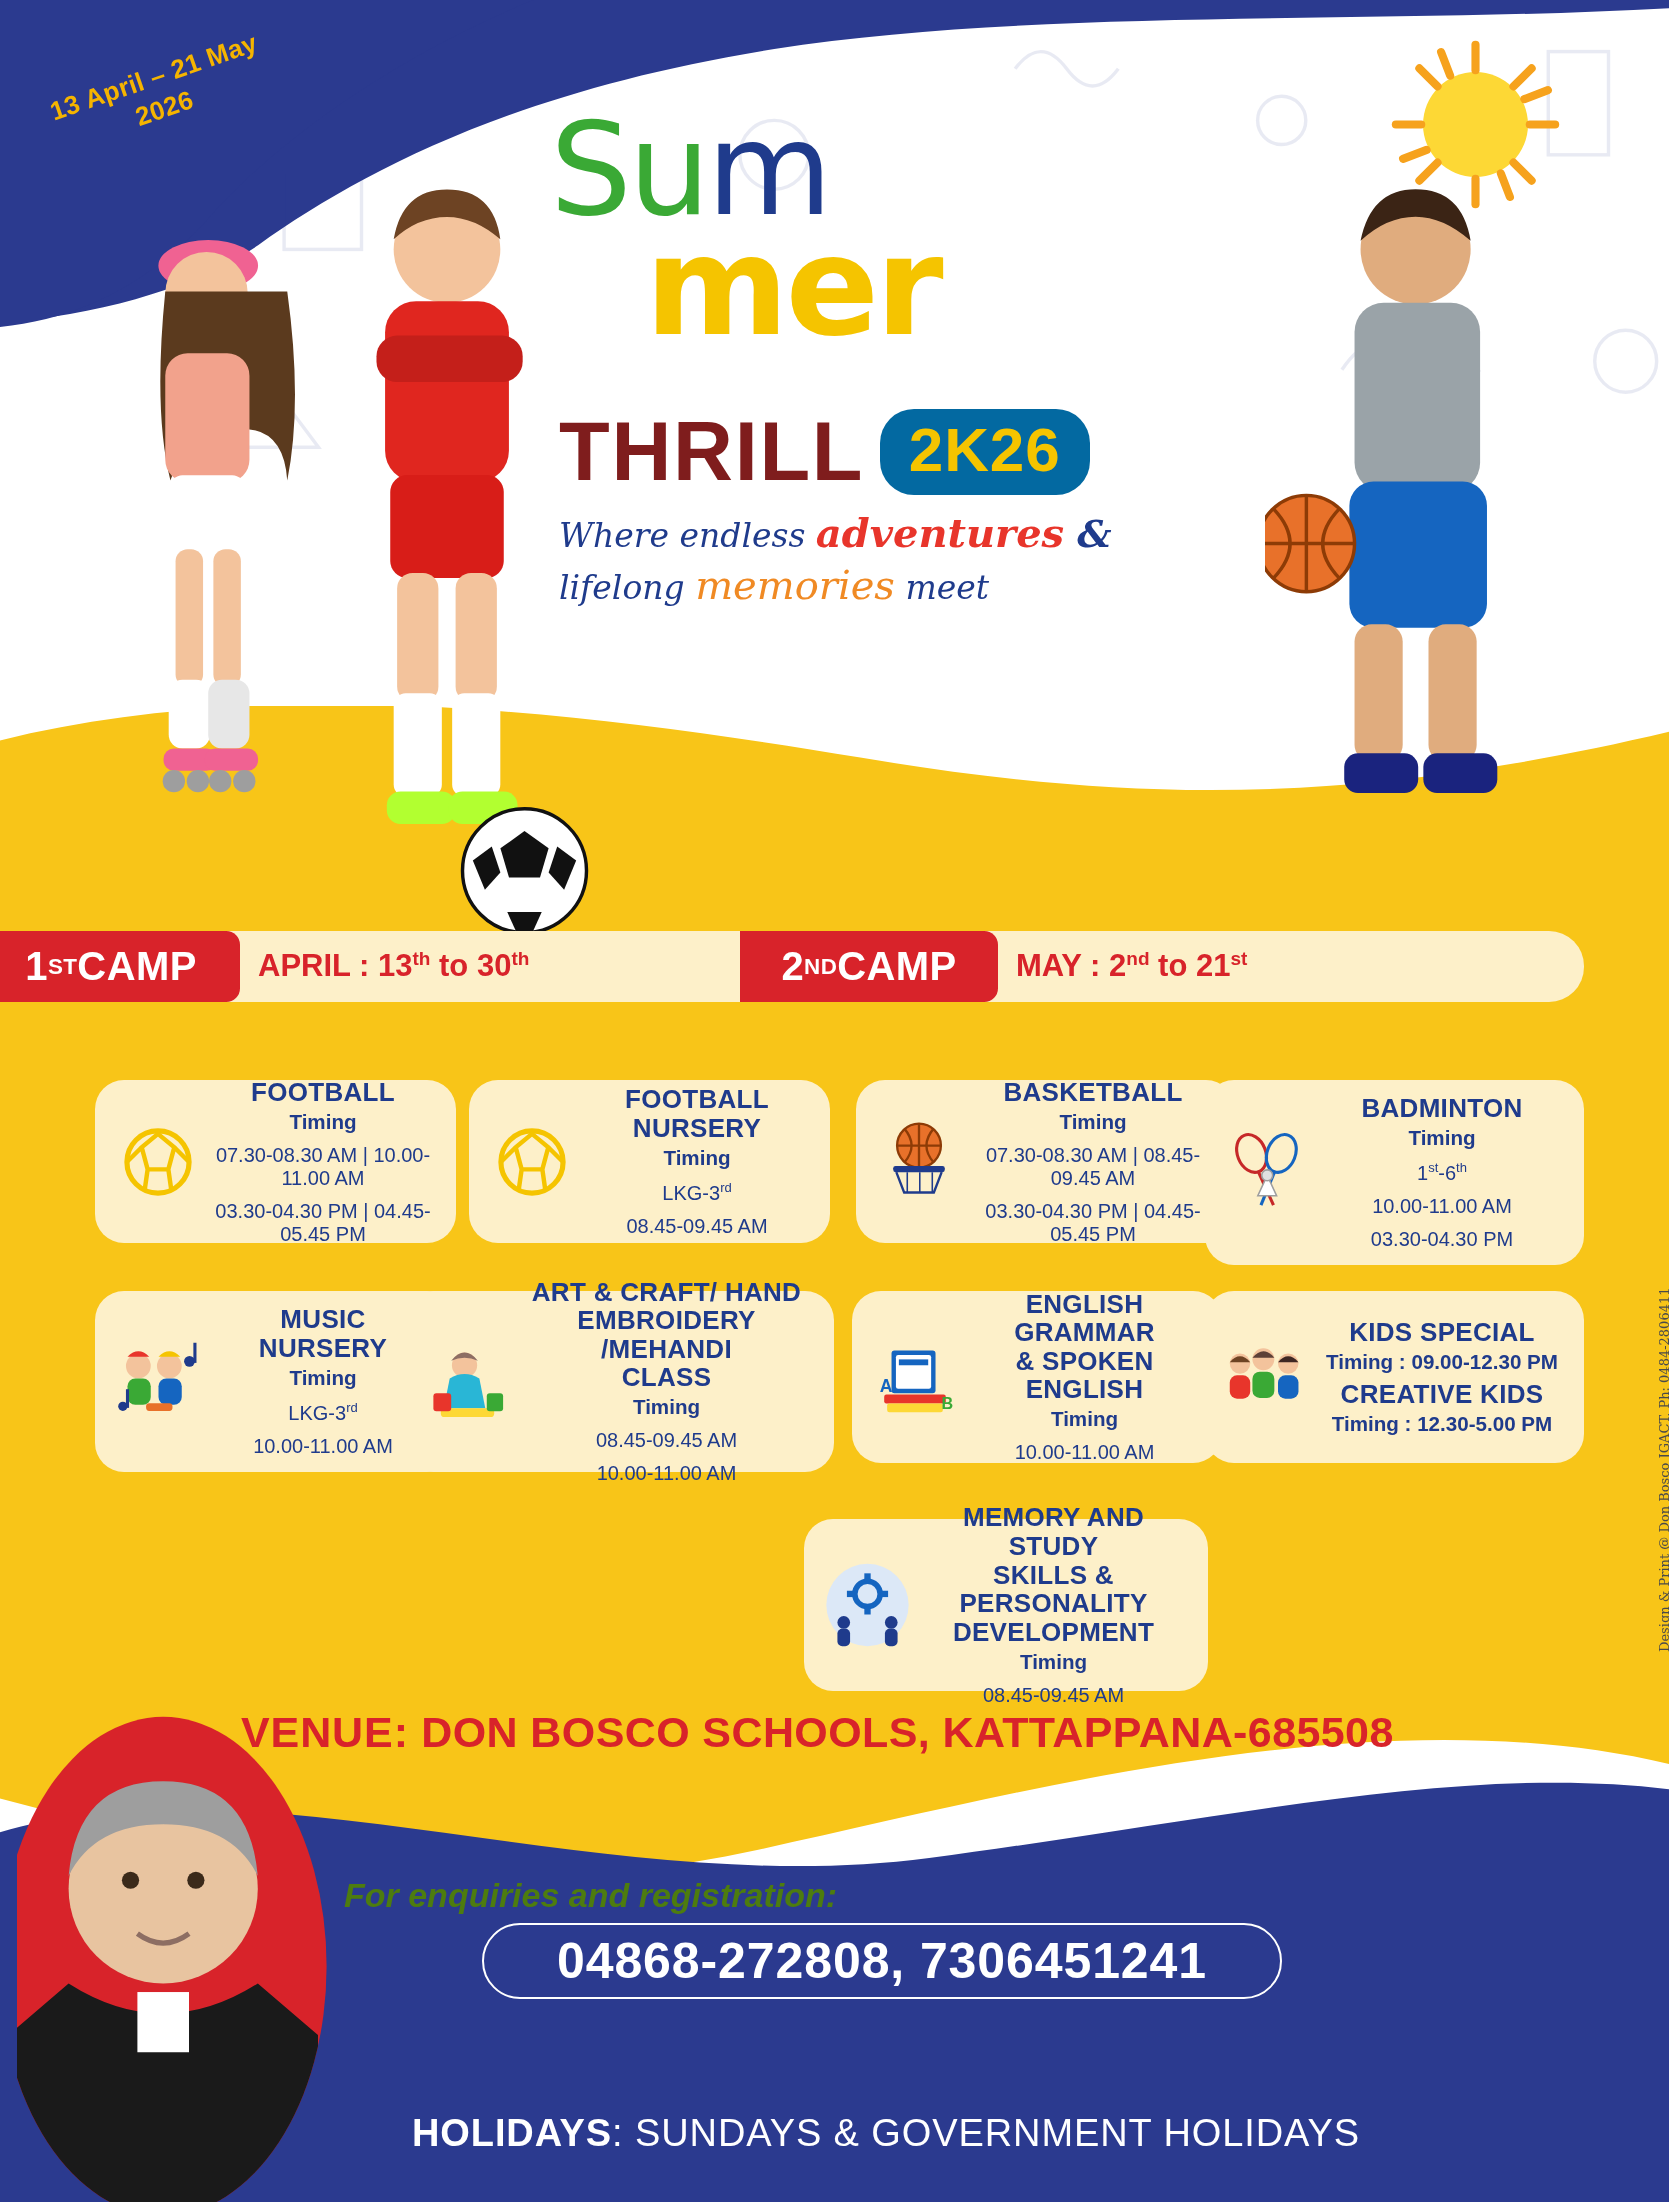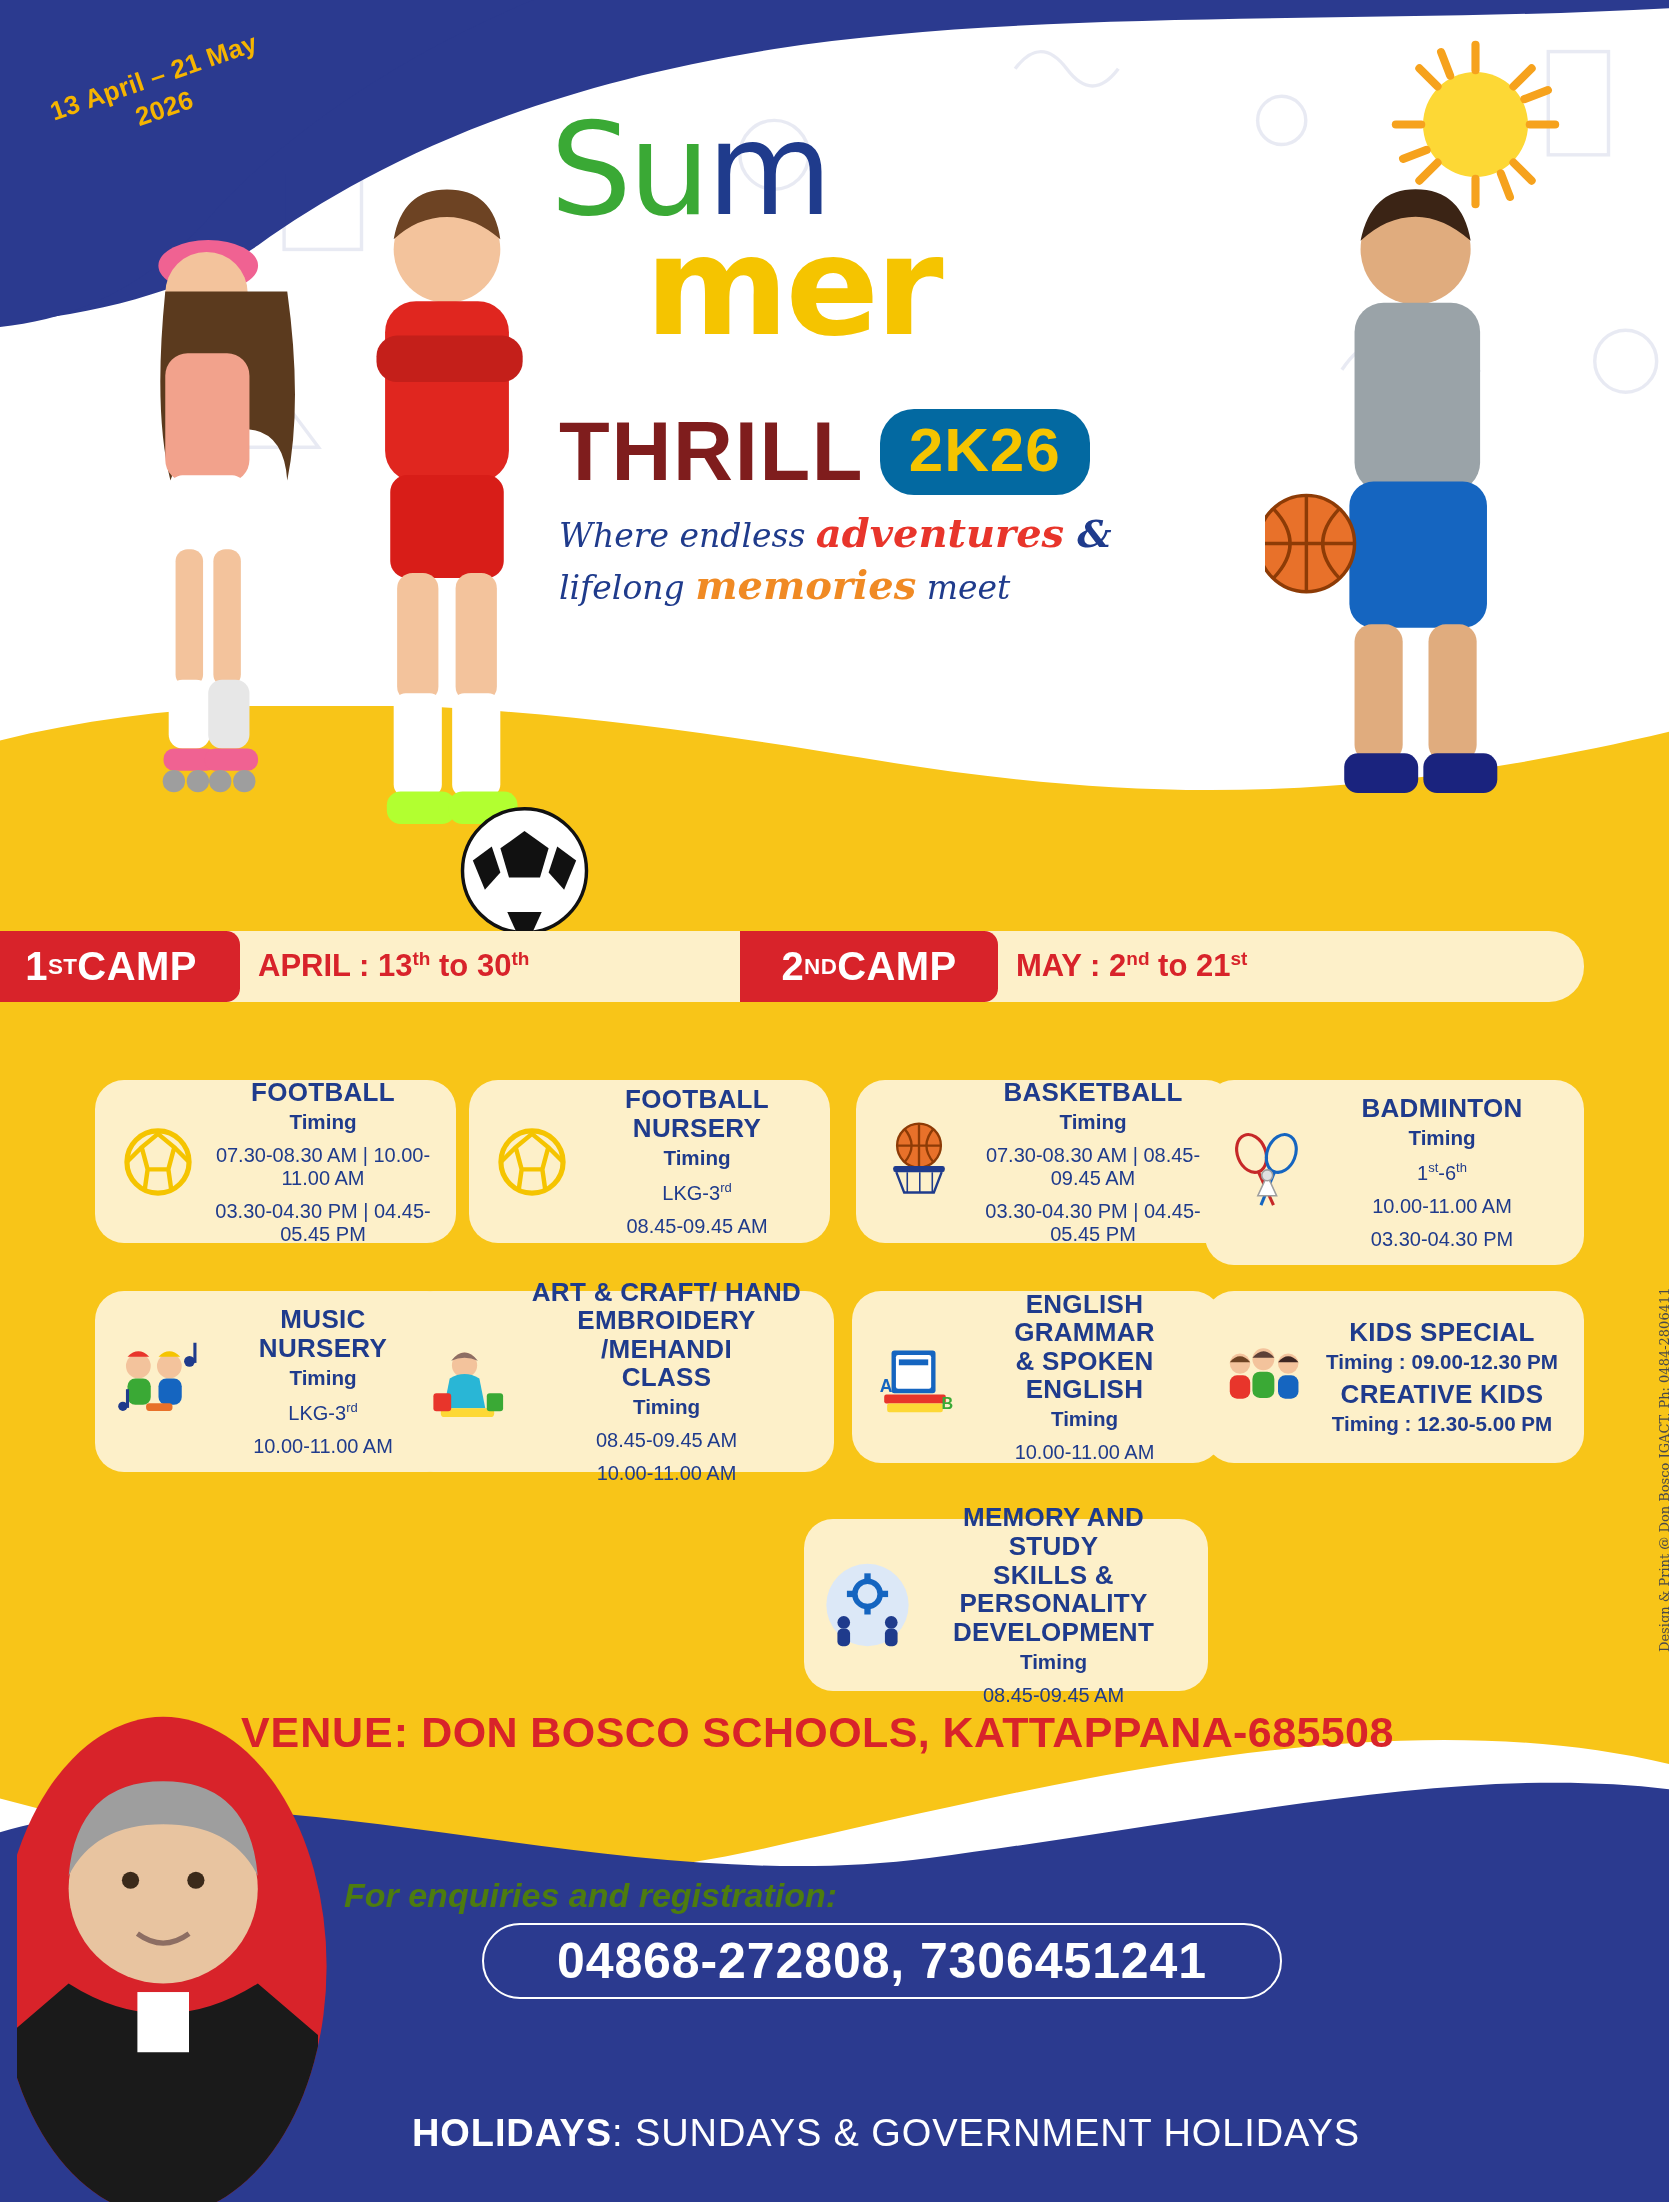--- a/index.html
+++ b/index.html
@@ -89,21 +89,21 @@
   .tagline {
     position: absolute; left: 26px; top: 430px;
     width: 654px;
     font-family: "DejaVu Serif", serif;
     font-style: italic;
     color: #1f3b8c;
     font-size: 33px;
     line-height: 1.3;
   }
   .tagline .adv { color: #e8352b; font-weight: 700; font-size: 40px; }
-  .tagline .mem { color: #f08a24; font-weight: 700; font-size: 40px; }
+  .tagline .mem { color: #f08a24; font-weight: 400; font-size: 40px; }
   .tagline .amp { color: #1f3b8c; font-weight: 700; font-size: 38px; }
 
   
   .sun { position: absolute; right: 103px; top: 34px; width: 181px; height: 181px; }
 
   
   .kid { position: absolute; }
 
   
   .camp-header {

